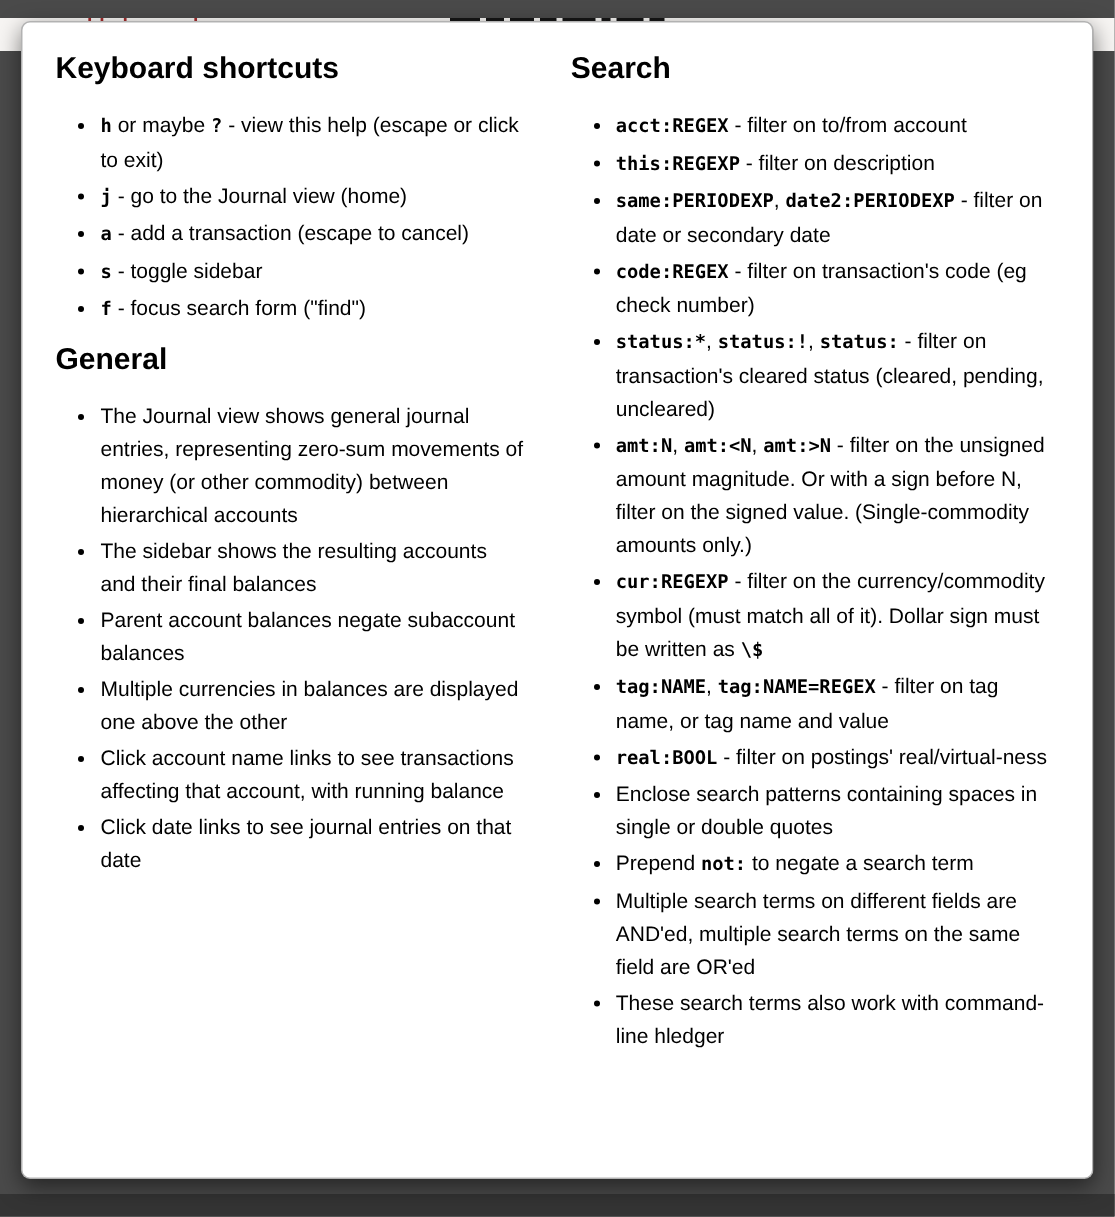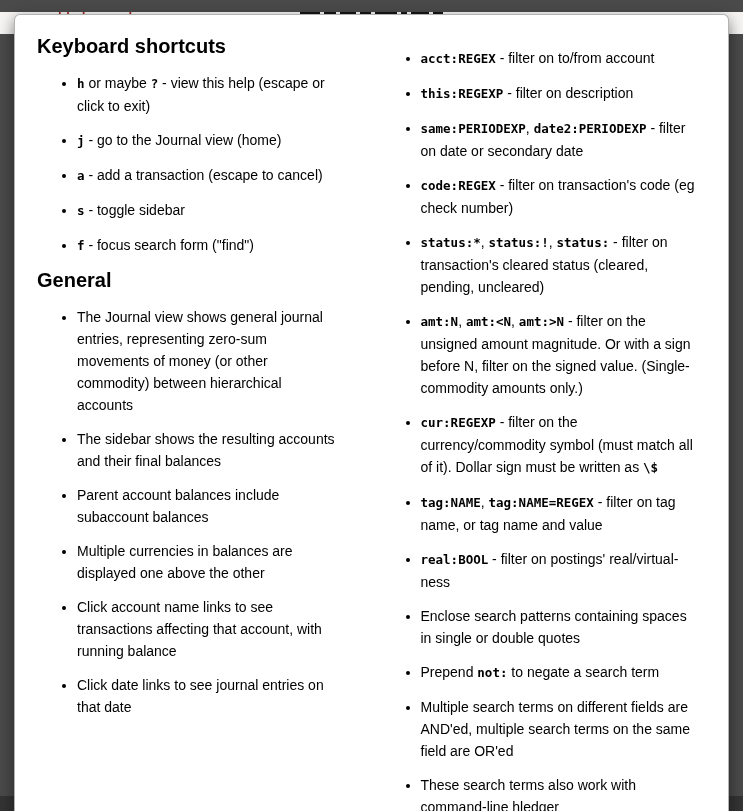--- a/index.html
+++ b/index.html
@@ -82,21 +82,21 @@
     margin: 0 0 14px;
   }
   h3.section.mt { margin-top: 6px; }
   ul.help-list {
     padding-left: 28px;
     margin: 0 0 12px;
     font-size: 14px;
     line-height: 22px;
     color: #000;
   }
-  ul.help-list li { margin: 12px; }
+  ul.help-list li { margin: 2px; }
   code {
     font-family: "DejaVu Sans Mono", "Liberation Mono", monospace;
     font-weight: bold;
     font-size: 12.5px;
     color: #000;
   }
 </style>
 </head>
 <body>
 
@@ -125,27 +125,28 @@
           <li><code>h</code> or maybe <code>?</code> - view this help (escape or click to exit)</li>
           <li><code>j</code> - go to the Journal view (home)</li>
           <li><code>a</code> - add a transaction (escape to cancel)</li>
           <li><code>s</code> - toggle sidebar</li>
           <li><code>f</code> - focus search form ("find")</li>
         </ul>
       <h3 class="section mt">General</h3>
       <ul class="help-list">
           <li>The Journal view shows general journal entries, representing zero-sum movements of money (or other commodity) between hierarchical accounts</li>
           <li>The sidebar shows the resulting accounts and their final balances</li>
-          <li>Parent account balances include subaccount balances</li>
+          <li>Parent account balances negate subaccount balances</li>
           <li>Multiple currencies in balances are displayed one above the other</li>
           <li>Click account name links to see transactions affecting that account, with running balance</li>
           <li>Click date links to see journal entries on that date</li>
         </ul>
     </div>
     <div class="col col-right">
+      <h3 class="section">Search</h3>
       <ul class="help-list">
           <li><code>acct:REGEX</code> - filter on to/from account</li>
           <li><code>this:REGEXP</code> - filter on description</li>
           <li><code>same:PERIODEXP</code>, <code>date2:PERIODEXP</code> - filter on date or secondary date</li>
           <li><code>code:REGEX</code> - filter on transaction's code (eg check number)</li>
           <li><code>status:*</code>, <code>status:!</code>, <code>status:</code> - filter on transaction's cleared status (cleared, pending, uncleared)</li>
           <li><code>amt:N</code>, <code>amt:&lt;N</code>, <code>amt:&gt;N</code> - filter on the unsigned amount magnitude. Or with a sign before N, filter on the signed value. (Single-commodity amounts only.)</li>
           <li><code>cur:REGEXP</code> - filter on the currency/commodity symbol (must match all of it). Dollar sign must be written as <code>\$</code></li>
           <li><code>tag:NAME</code>, <code>tag:NAME=REGEX</code> - filter on tag name, or tag name and value</li>
           <li><code>real:BOOL</code> - filter on postings' real/virtual-ness</li>

